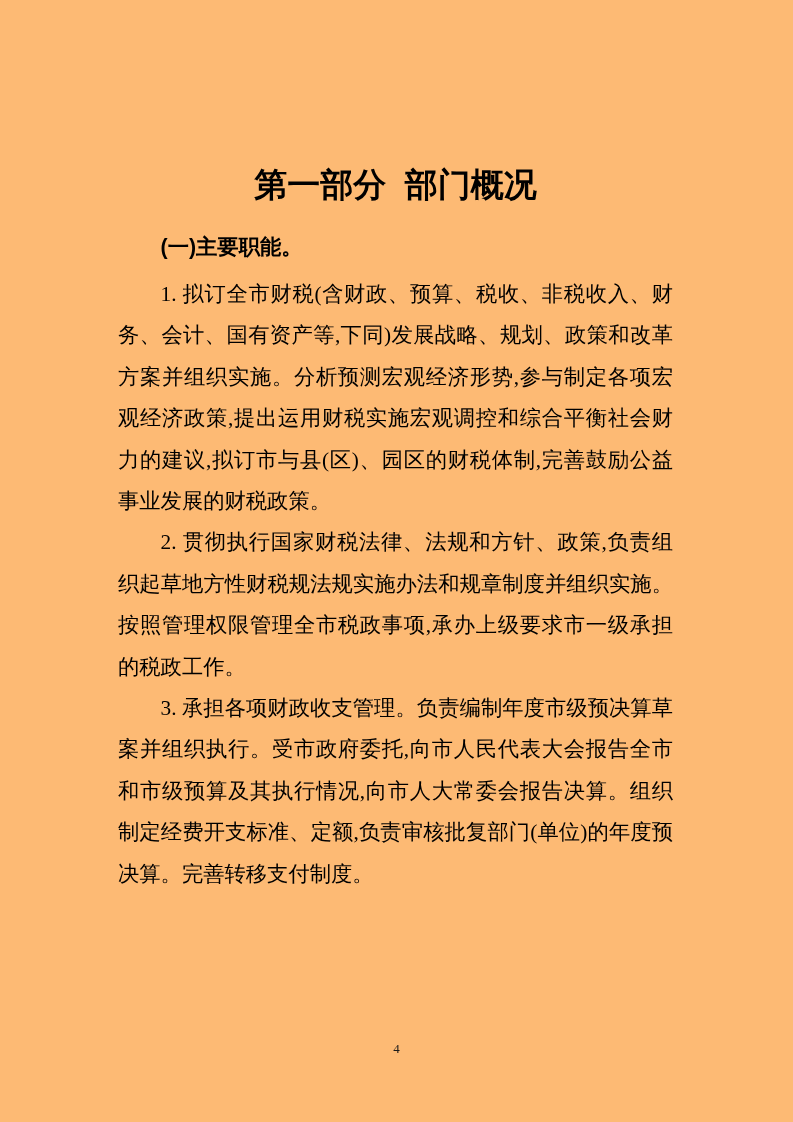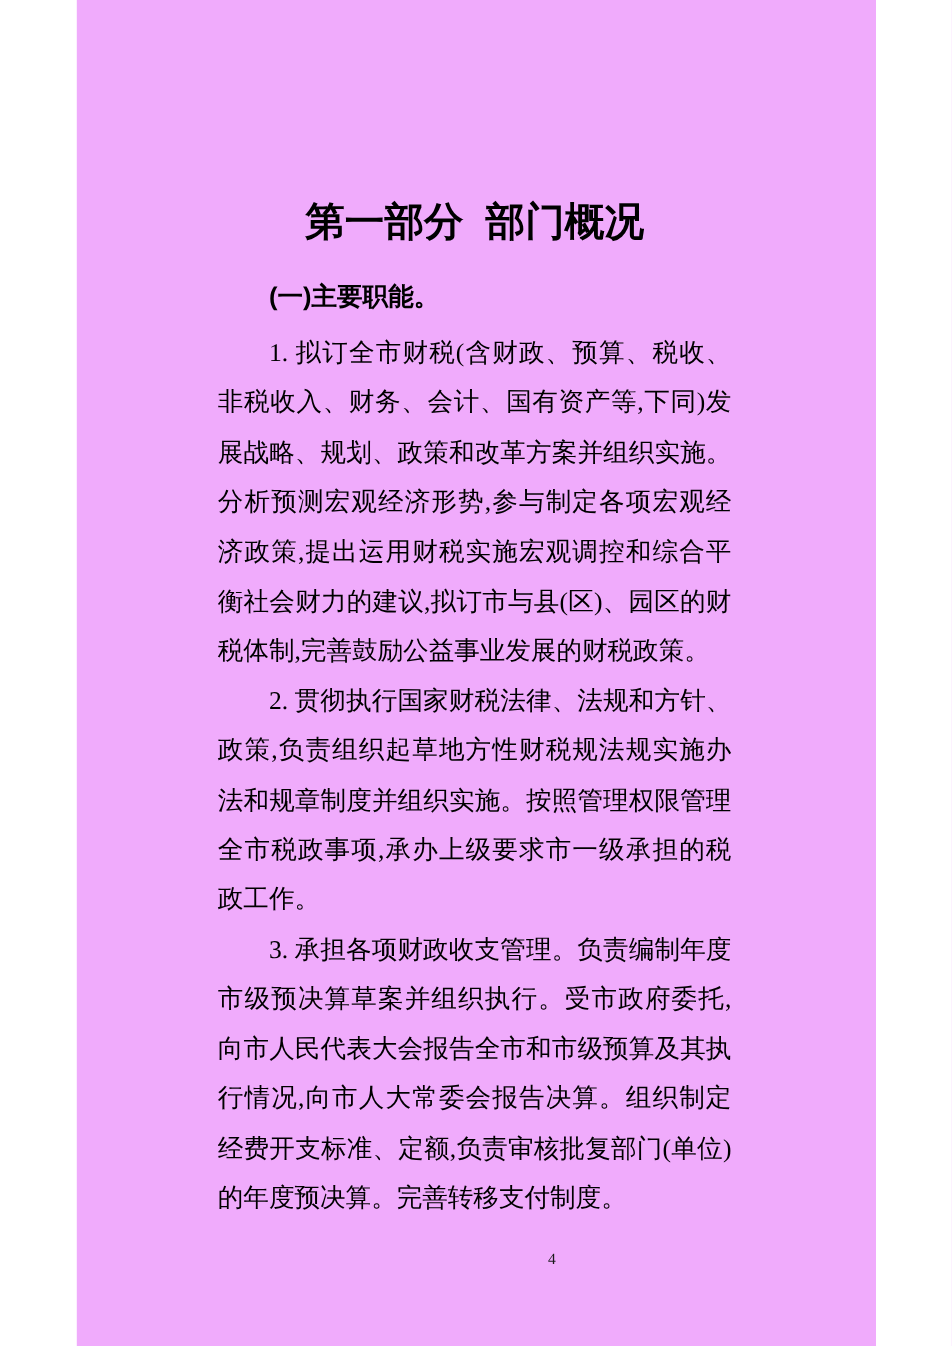--- a/index.html
+++ b/index.html
@@ -2,24 +2,24 @@
 <html><head>
 <meta charset="utf-8">
 <style>
   html, body {
     margin: 0;
     padding: 0;
     background: #ffffff;
   }
   .page {
     position: relative;
-    width: 666px;
+    width: 793px;
     height: 1122px;
     margin: 0 auto;
-    background: #f0abfc;
+    background: #fdba74;
     color: #000000;
     font-family: "Liberation Serif", serif;
     overflow: hidden;
     box-sizing: border-box;
   }
   .content {
     padding: 0 120px 0 118px;
   }
   .doc-title {
     margin: 165px 0 0 0;

